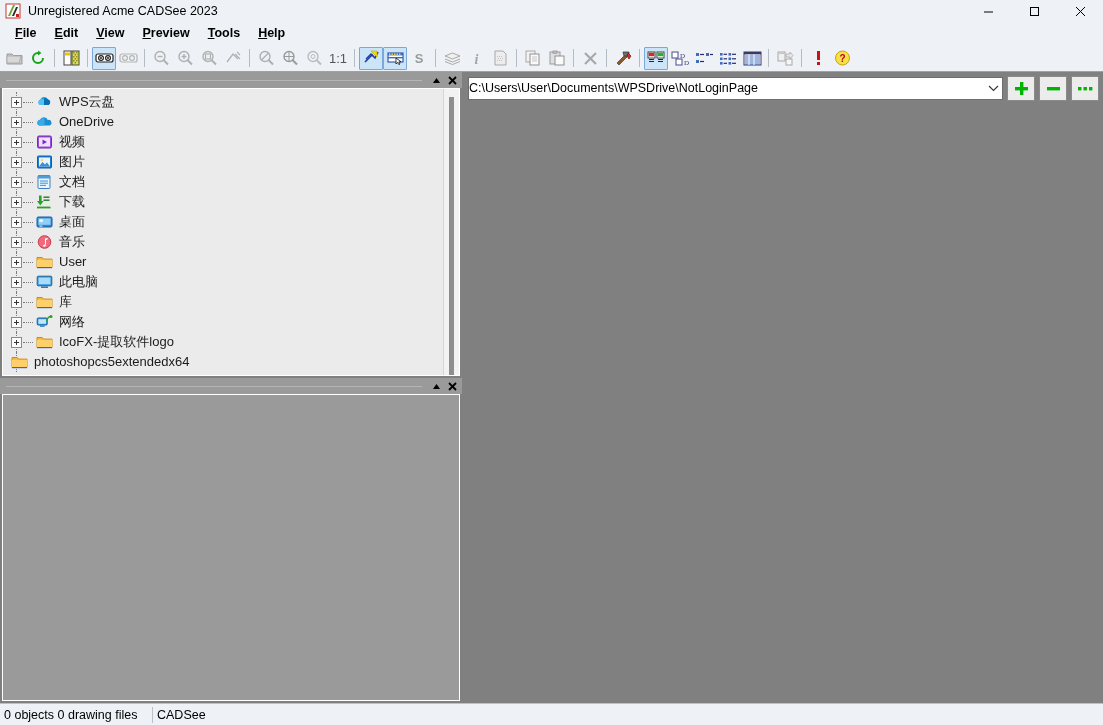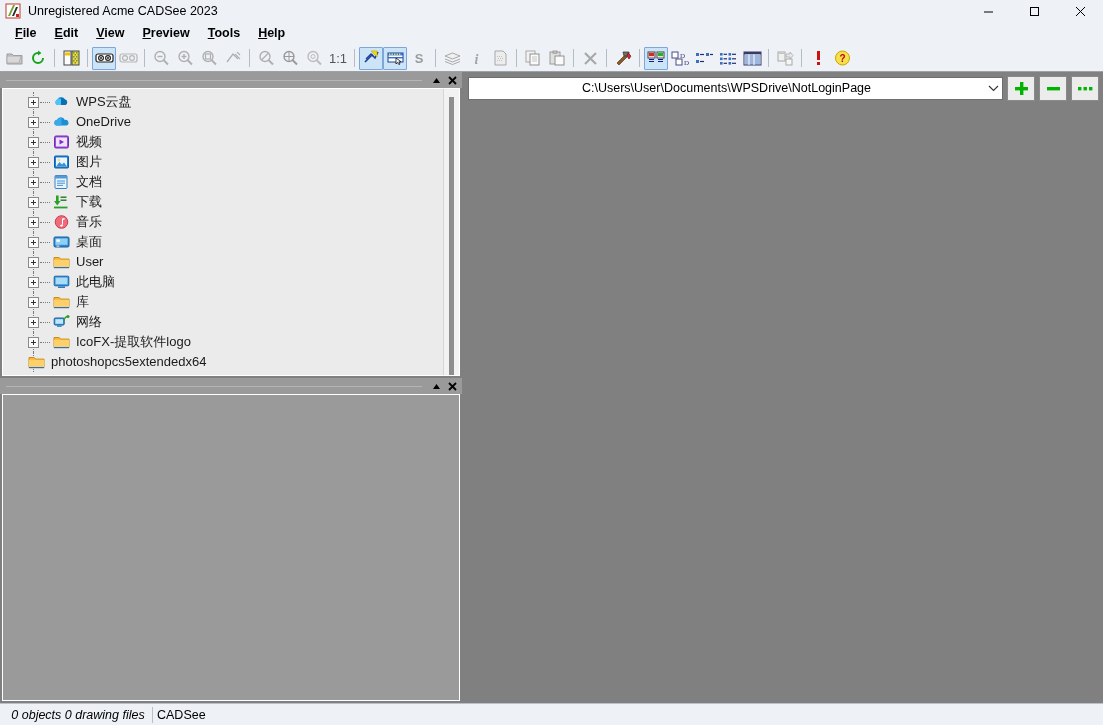--- a/index.html
+++ b/index.html
@@ -8,21 +8,21 @@
     width: 1103px; height: 725px;
     overflow: hidden;
     font-family: "Liberation Sans", sans-serif;
     font-size: 12px;
     background: #808080;
   }
   #app {
     position: relative;
     width: 1103px; height: 725px;
     background: #a16207;
-    display: flex; flex-direction: column; text-align: center;
+    display: flex; flex-direction: column;
   }
 
   
   .titlebar {
     height: 22px;
     background: #eef2f7;
     display: flex; align-items: center;
     flex: none;
     position: relative;
   }
@@ -163,21 +163,20 @@
     overflow: hidden;
     padding-top: 3px;
     min-width: 0;
   }
   .tree-row {
     height: 20px;
     display: flex; align-items: center;
     padding-left: 8px;
     white-space: nowrap;
     position: relative;
-    margin-left: 17px;
   }
   .expander {
     width: 11px; height: 11px;
     flex: none;
     border: 1px solid #8a8a8a;
     background: #fbfbfb;
     position: relative;
     margin-right: 1px;
   }
   .expander::before {
@@ -287,21 +286,21 @@
     display: flex; align-items: center;
     border-top: 1px solid #b9c0c7;
   }
   .status-cell {
     font-size: 12.5px;
     color: #000;
     padding-left: 4px;
     line-height: 20px;
     white-space: nowrap;
   }
-  .status-cell.first { width: 152px; flex: none; font-style: italic; }
+  .status-cell.first { width: 152px; flex: none; }
   .status-sep {
     width: 1px; height: 16px; background: #b9c0c7; flex: none;
   }
 </style>
 </head>
 <body>
 
 <div id="app">
 
   <div class="titlebar">
@@ -729,36 +728,36 @@
                     <rect x="7.5" y="2.5" width="6" height="1.4" fill="#1f7a1f"></rect>
                     <rect x="7.5" y="5.5" width="6" height="1.4" fill="#1f7a1f"></rect>
                   </svg></div>
                 <span class="t-label">下载</span>
               </div>
               <div class="tree-row">
                 <div class="vbar"></div>
                 <div class="expander"></div>
                 <div class="dots"></div>
                 <div class="t-icon"><svg width="17" height="16" viewBox="0 0 17 16">
-                    <circle cx="8.5" cy="8" r="6.3" fill="#f16a7a" stroke="#c43f52" stroke-width="1"></circle>
-                    <path d="M7 11.2 A1.5 1.5 0 1 0 9 9.8 L9 4.6 L11.6 3.9 L11.6 5.4 L10 5.9 L10 10" fill="#ffffff"></path>
-                  </svg></div>
-                <span class="t-label">音乐</span>
-              </div>
-              <div class="tree-row">
-                <div class="vbar"></div>
-                <div class="expander"></div>
-                <div class="dots"></div>
-                <div class="t-icon"><svg width="17" height="16" viewBox="0 0 17 16">
                     <rect x="1" y="3" width="15" height="10" rx="1.2" fill="#2f86d4" stroke="#1a5f9e" stroke-width="1"></rect>
                     <rect x="2.4" y="4.4" width="12.2" height="6.4" fill="#8fd0f7"></rect>
                     <rect x="3.4" y="5.4" width="3.4" height="2.4" fill="#ffffff"></rect>
                     <rect x="3.4" y="11.6" width="3" height="1" fill="#e8f4ff"></rect>
                   </svg></div>
                 <span class="t-label">桌面</span>
+              </div>
+              <div class="tree-row">
+                <div class="vbar"></div>
+                <div class="expander"></div>
+                <div class="dots"></div>
+                <div class="t-icon"><svg width="17" height="16" viewBox="0 0 17 16">
+                    <circle cx="8.5" cy="8" r="6.3" fill="#f16a7a" stroke="#c43f52" stroke-width="1"></circle>
+                    <path d="M7 11.2 A1.5 1.5 0 1 0 9 9.8 L9 4.6 L11.6 3.9 L11.6 5.4 L10 5.9 L10 10" fill="#ffffff"></path>
+                  </svg></div>
+                <span class="t-label">音乐</span>
               </div>
               <div class="tree-row">
                 <div class="vbar"></div>
                 <div class="expander"></div>
                 <div class="dots"></div>
                 <div class="t-icon"><svg width="17" height="16" viewBox="0 0 17 16">
                     <path d="M1 3.5 h5.2 l1.4 1.6 H16 v8.4 H1 Z" fill="#f5b93c" stroke="#c98d16" stroke-width="1"></path>
                     <path d="M1 5.8 h15 v7.7 H1 Z" fill="#ffd069"></path>
                     <rect x="1" y="13" width="15" height="1.2" fill="#2a6fc0"></rect>
                   </svg></div>

